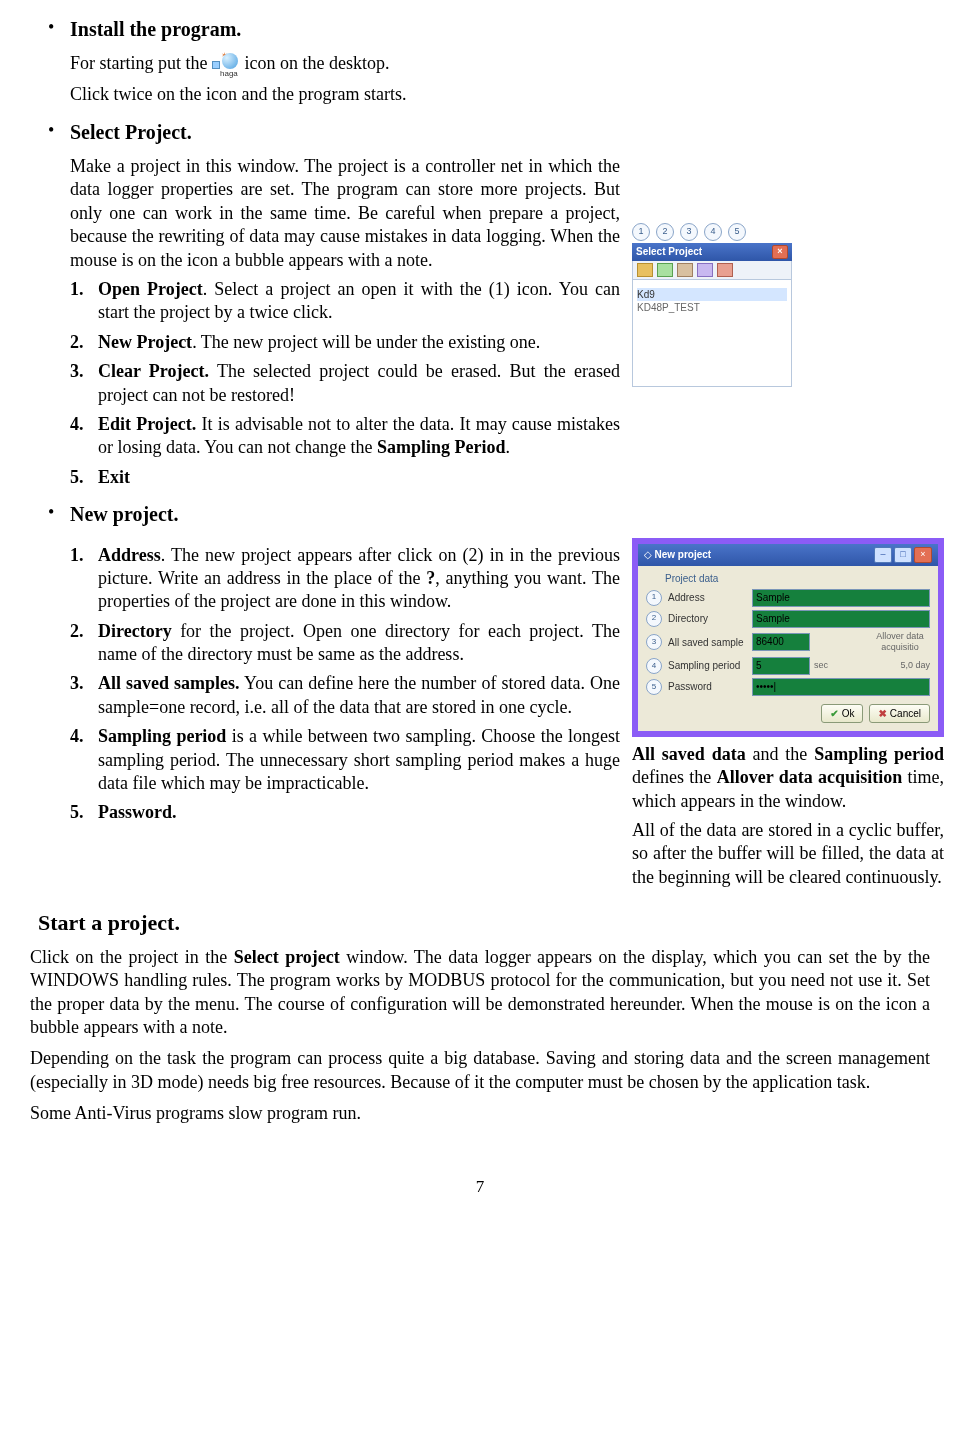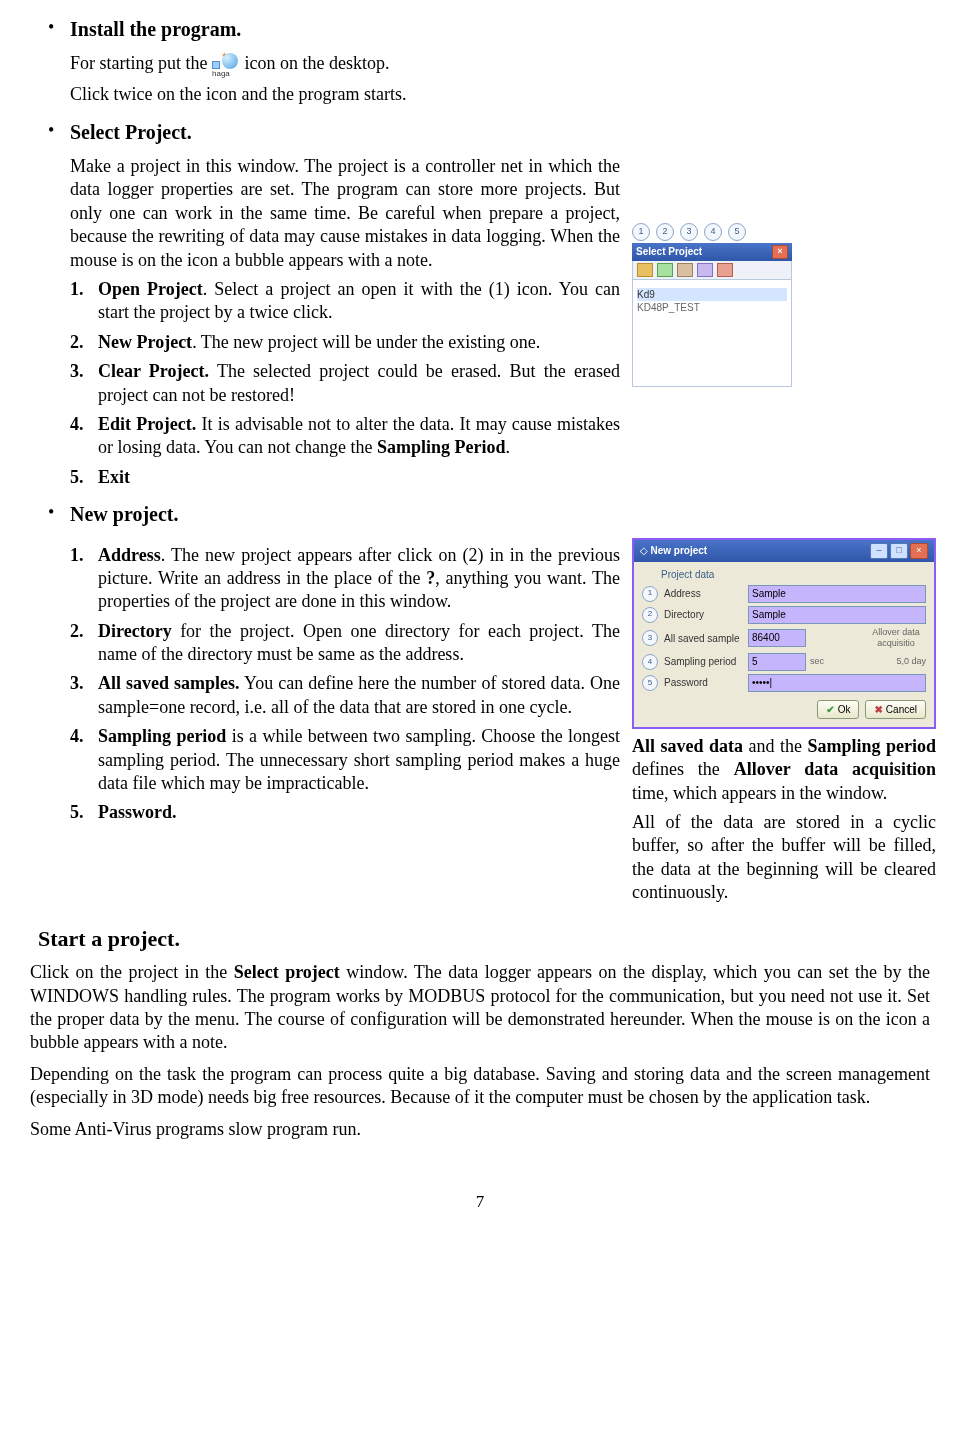--- a/index.html
+++ b/index.html
@@ -75,21 +75,21 @@
     background: radial-gradient(circle at 30% 30%, #d8f0ff, #4a9fe0);
   }
   .haga-icon .dots {
     position: absolute;
     left: 9px; top: -2px;
     font-size: 8px;
     color: #e07a3a;
   }
   .haga-icon .lbl {
     position: absolute;
-    left: 0; top: 16px;
+    left: 8px; top: 16px;
     font-size: 8px;
     font-family: Arial, sans-serif;
     color: #333;
   }
   .two-col {
     display: flex;
     gap: 12px;
     align-items: flex-start;
   }
   .two-col .left-col { flex: 0 0 590px; }
@@ -160,21 +160,21 @@
   }
   .sp-list .sel {
     background: #d4e6ff;
     color: #333;
   }
   
   .np-dialog {
     width: 300px;
     font-family: Tahoma, Arial, sans-serif;
     font-size: 10px;
-    border: 2px solid #8b5cf6;
+    border: 6px solid #8b5cf6;
     background: #ece9d8;
   }
   .np-title {
     background: linear-gradient(#4a74c9, #2f56a8);
     color: #fff;
     padding: 3px 6px;
     display: flex;
     justify-content: space-between;
     align-items: center;
   }
@@ -206,21 +206,21 @@
   }
   .np-row .ci {
     width: 14px; height: 14px;
     border: 1px solid #8aa5c8;
     border-radius: 50%;
     display:flex; align-items:center; justify-content:center;
     background:#f4f8fd; color:#3a5e8c; font-size:8px;
   }
   .np-row .lbl { color:#333; }
   .np-row .inp {
-    background:#c4b5fd;
+    background:#15803d;
     border:1px solid #7a96b8;
     padding:1px 3px;
     height:14px;
     overflow:hidden;
   }
   .np-row .unit { color:#666; font-size:9px; }
   .np-allover-row { position: relative; }
   .np-buttons {
     display:flex;
     justify-content:flex-end;

